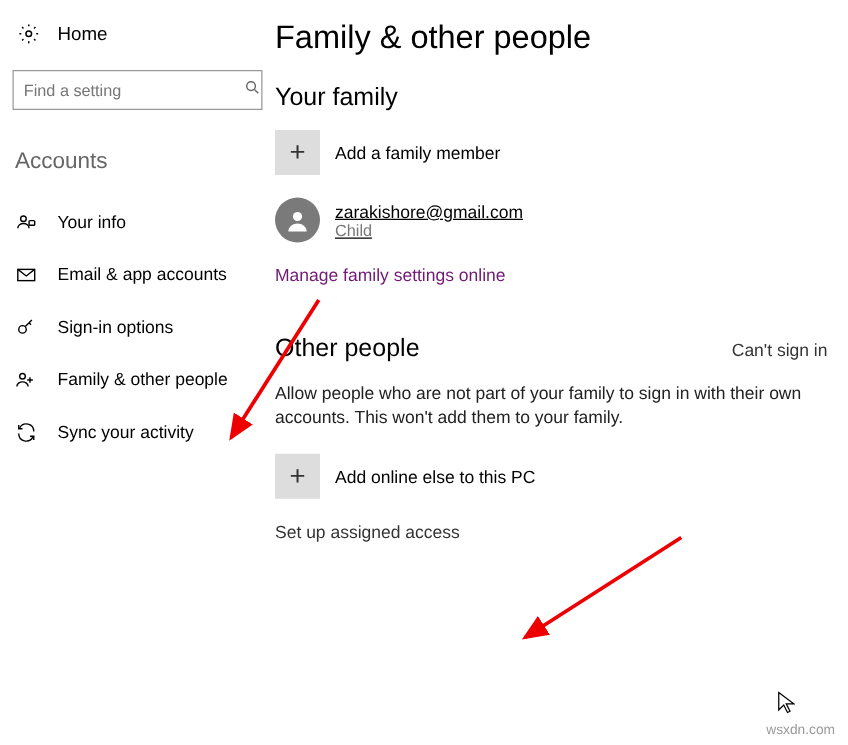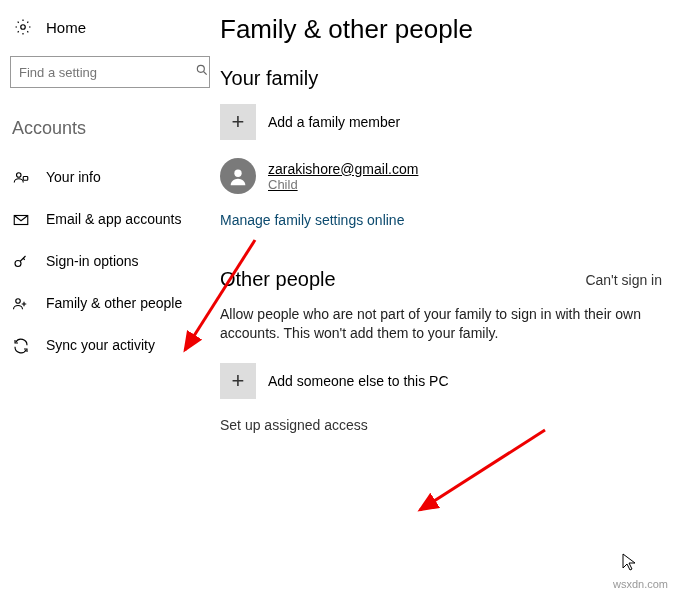--- a/index.html
+++ b/index.html
@@ -20,21 +20,21 @@
     h2.sub { font-size: 20px; font-weight: 400; margin-bottom: 14px; }
     p.desc { font-size: 14px; color: #222; max-width: 430px; margin-bottom: 20px; line-height: 1.35; }
     .add-btn { display: flex; align-items: center; gap: 12px; margin-bottom: 18px; }
     .plus-box { width: 36px; height: 36px; background: #ddd; display: flex; align-items: center; justify-content: center; font-size: 22px; color: #333; }
     .add-btn span.lbl { font-size: 14px; }
     .user-row { display: flex; align-items: center; gap: 12px; margin-bottom: 18px; text-decoration: underline; }
     .avatar { width: 36px; height: 36px; border-radius: 50%; background: #7a7a7a; display:flex; align-items:center; justify-content:center; }
     .user-info .email { font-size: 14px; }
     .user-info .role { font-size: 13px; color: #777; }
     .status { position: absolute; right: 16px; font-size: 14px; color: #333; }
-    .link { font-size: 14px; color: #0c4a6e; margin-bottom: 40px; }
+    .link { font-size: 14px; color: #701a75; margin-bottom: 40px; }
     .link2 { font-size: 14px; color: #333; margin-top: 6px; }
     .watermark { position: absolute; bottom: 6px; right: 10px; font-size: 11px; color: #999; }
     svg.arrow { position: absolute; pointer-events: none; }
     .cursor { position:absolute; right:42px; bottom:22px; font-size:13px; color:#333; }
   </style>
 </head>
 <body>
 
 <div class="layout">
   <aside class="sidebar">
@@ -131,21 +131,21 @@
       <div class="status" style="top:272px;">Can't sign in</div>
     </div>
 
     <div class="link">Manage family settings online</div>
 
     <h2 class="sub">Other people</h2>
     <p class="desc">Allow people who are not part of your family to sign in with their own accounts. This won't add them to your family.</p>
 
     <div class="add-btn">
       <div class="plus-box">+</div>
-      <span class="lbl">Add someone else to this PC</span>
+      <span class="lbl">Add online else to this PC</span>
     </div>
 
     <div class="link2">Set up assigned access</div>
   </main>
 </div>
 
 <svg class="arrow" style="left:170px; top:230px;" width="100" height="140">
   <defs>
       <marker id="ah1" markerWidth="8" markerHeight="8" refX="6" refY="3" orient="auto">
         <polygon points="0 0, 7 3, 0 6" fill="#e00"></polygon>

